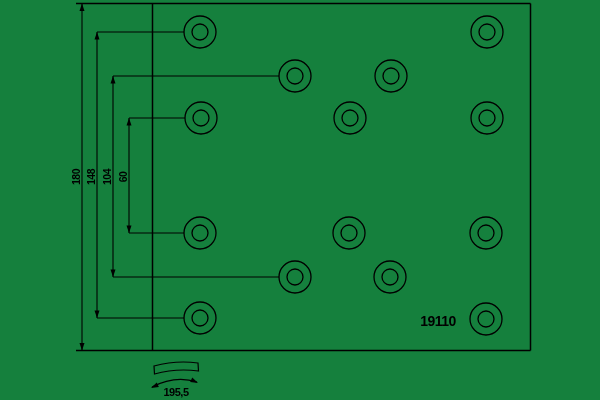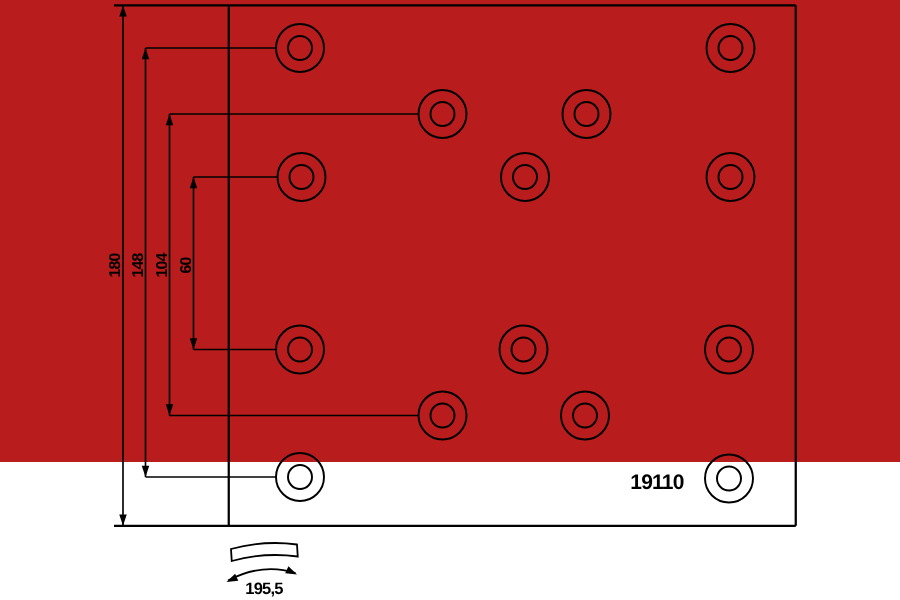--- a/index.html
+++ b/index.html
@@ -7,22 +7,22 @@
     padding: 0;
     background: #ffffff;
     width: 600px;
     height: 400px;
     overflow: hidden;
     font-family: "Liberation Sans", sans-serif;
   }
   .sheet {
     position: relative;
     width: 600px;
-    height: 308px;
-    background: #b91c1c;
+    height: 400px;
+    background: #15803d;
   }
   svg { display: block; }
 
   .plate-line   { stroke: #000000; stroke-width: 1.5; fill: none; }
   .hole-circle  { stroke: #000000; stroke-width: 1.3; fill: none; }
   .dim-line     { stroke: #000000; stroke-width: 1.1; fill: none; }
   .leader-line  { stroke: #000000; stroke-width: 1.1; fill: none; }
   .arrow        { fill: #000000; stroke: none; }
   .sym-path     { stroke: #000000; stroke-width: 1.2; fill: none; }
 

